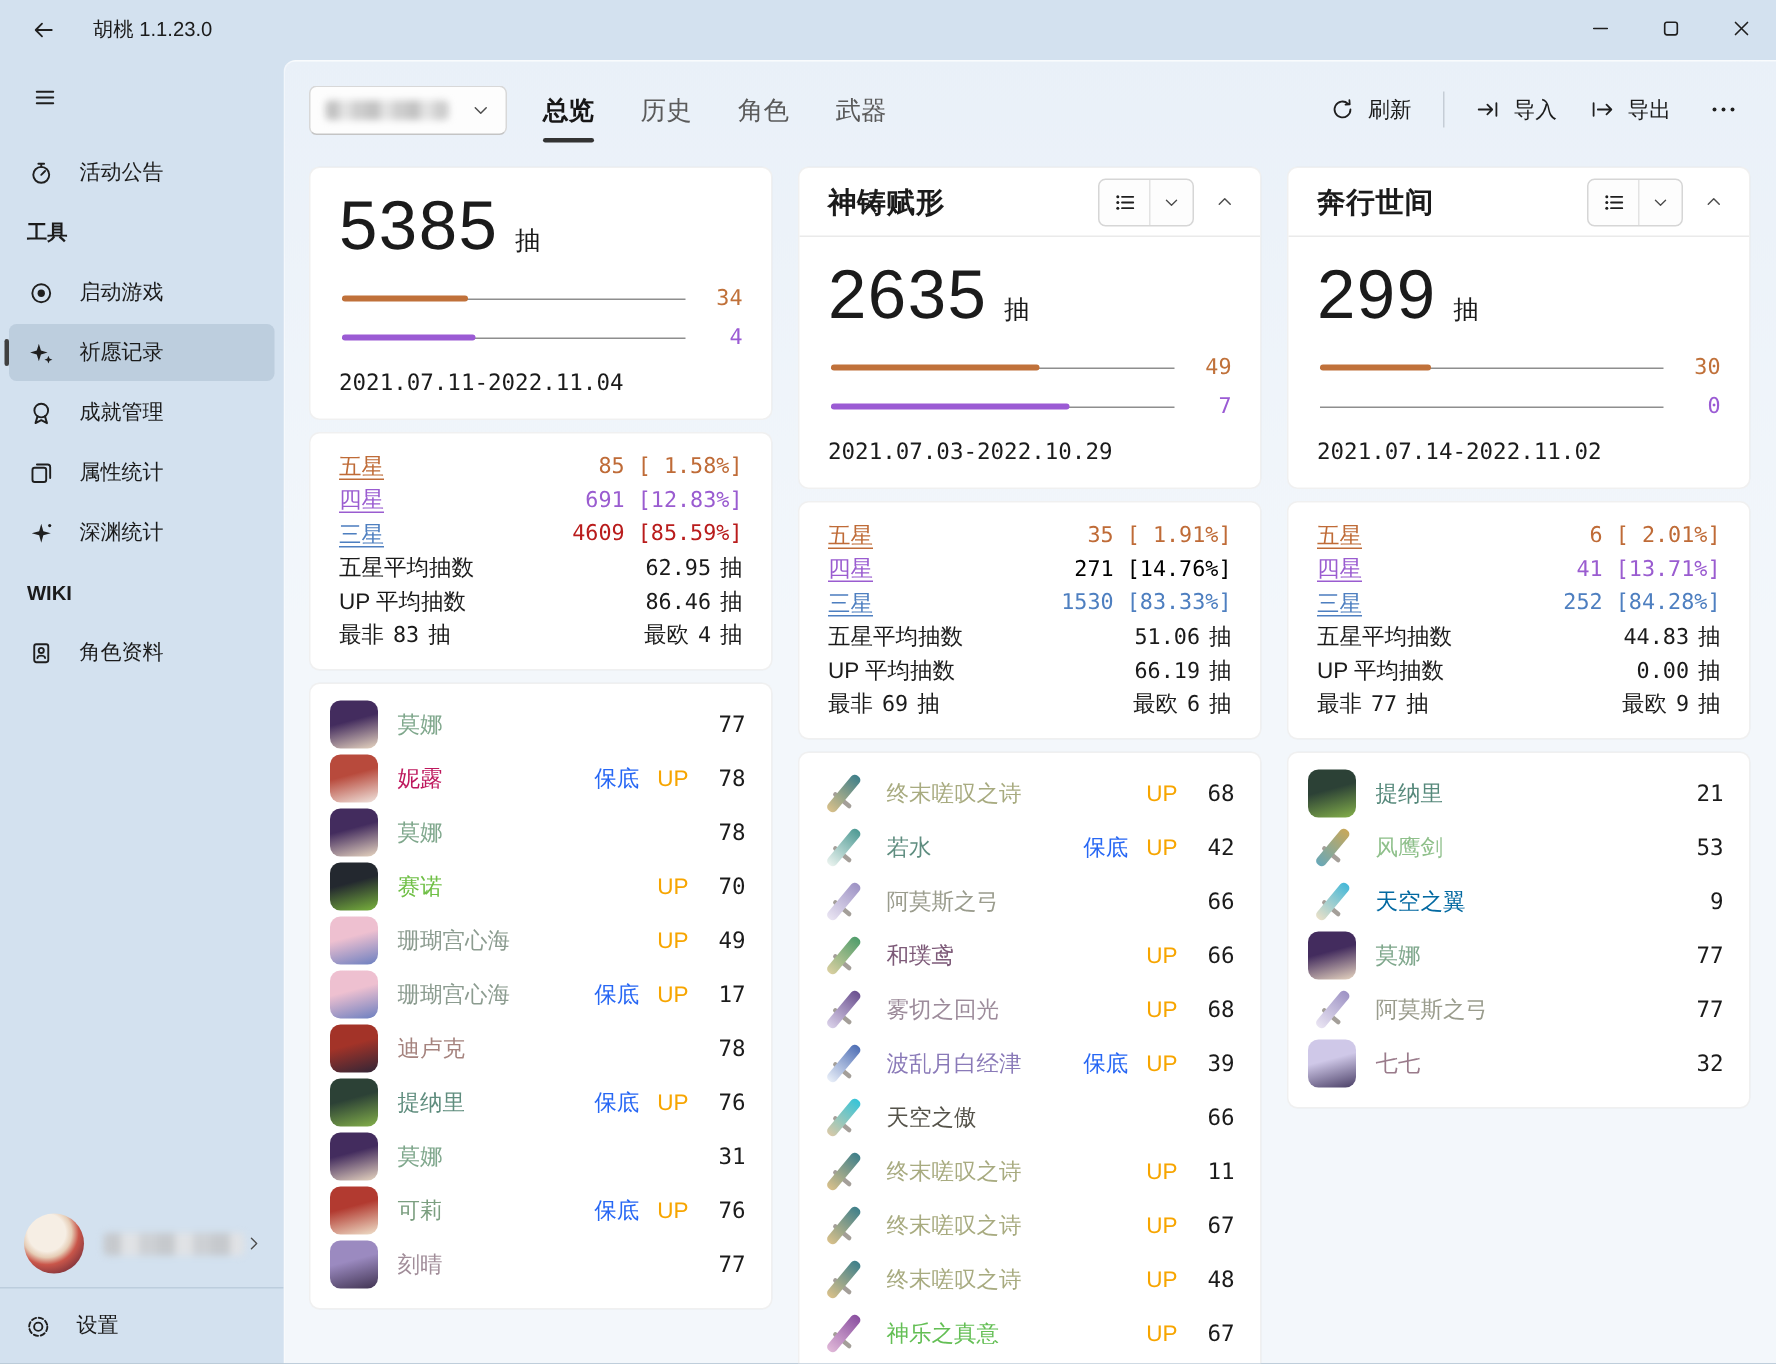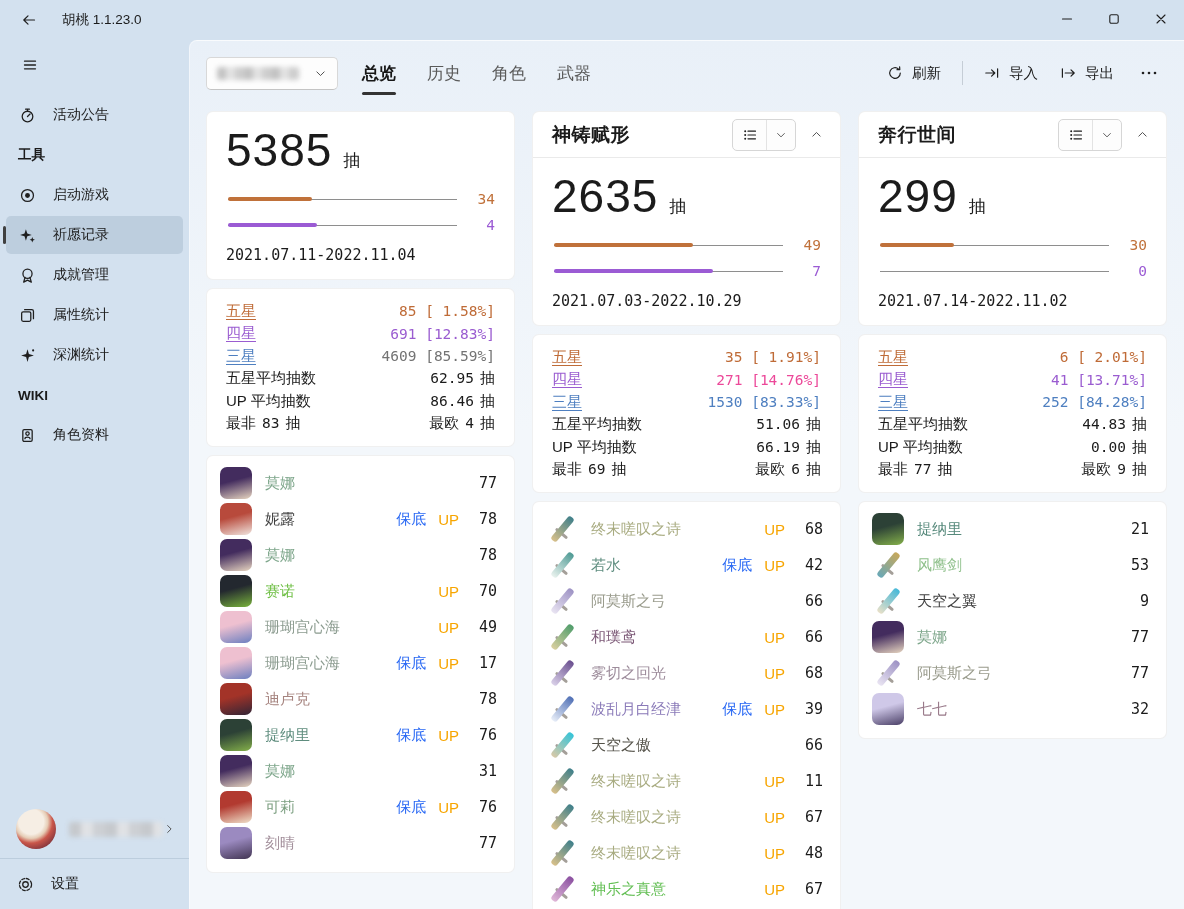--- a/index.html
+++ b/index.html
@@ -295,21 +295,21 @@
             <div class="stat-row">
               <span class="rarity-label" style="color: rgb(191, 107, 55);">五星</span>
               <span class="mono" style="color: rgb(191, 107, 55);">  85 [ 1.58%]</span>
             </div>
             <div class="stat-row">
               <span class="rarity-label" style="color: rgb(154, 92, 208);">四星</span>
               <span class="mono" style="color: rgb(154, 92, 208);"> 691 [12.83%]</span>
             </div>
             <div class="stat-row">
               <span class="rarity-label" style="color: rgb(78, 127, 192);">三星</span>
-              <span class="mono" style="color: #737373;">4609 [85.59%]</span>
+              <span class="mono" style="color: #b91c1c;">4609 [85.59%]</span>
             </div>
             <div class="stat-row">
               <span>五星平均抽数</span>
               <span class="avg-right">
                 <span class="mono">62.95</span>
                 <span>抽</span>
               </span>
             </div>
             <div class="stat-row">
               <span>UP 平均抽数</span>
@@ -334,21 +334,21 @@
   <div class="blk list">
   <div class="item-row">
     <div class="item-ico character" style="background: linear-gradient(165deg, rgb(67, 44, 94) 42%, rgb(231, 213, 192));"></div>
     <div class="item-name" style="color: rgb(127, 167, 140);">莫娜</div>
 
     <span class="item-count">77</span>
   </div>
 
   <div class="item-row">
     <div class="item-ico character" style="background: linear-gradient(165deg, rgb(184, 74, 60) 42%, rgb(240, 228, 222));"></div>
-    <div class="item-name" style="color: #404040; font-family: Liberation Mono, monospace;">妮露</div>
+    <div class="item-name" style="color: #be185d; font-family: Liberation Mono, monospace;">妮露</div>
     <span class="badge" style="color: rgb(39, 103, 244);">保底</span>
     <span class="badge" style="color: rgb(247, 165, 0);">UP</span>
     <span class="item-count">78</span>
   </div>
 
   <div class="item-row">
     <div class="item-ico character" style="background: linear-gradient(165deg, rgb(67, 44, 94) 42%, rgb(231, 213, 192));"></div>
     <div class="item-name" style="color: rgb(127, 167, 140);">莫娜</div>
 
     <span class="item-count">78</span>
@@ -465,21 +465,21 @@
       <div class="date-range">2021.07.03-2022.10.29</div>
     </div>
   </div>
   <div class="blk stats">
             <div class="stat-row">
               <span class="rarity-label" style="color: rgb(191, 107, 55);">五星</span>
               <span class="mono" style="color: rgb(191, 107, 55);">  35 [ 1.91%]</span>
             </div>
             <div class="stat-row">
               <span class="rarity-label" style="color: rgb(154, 92, 208);">四星</span>
-              <span class="mono" style="color: #ec4899;"> 271 [14.76%]</span>
+              <span class="mono" style="color: #000000;"> 271 [14.76%]</span>
             </div>
             <div class="stat-row">
               <span class="rarity-label" style="color: rgb(78, 127, 192);">三星</span>
               <span class="mono" style="color: rgb(78, 127, 192);">1530 [83.33%]</span>
             </div>
             <div class="stat-row">
               <span>五星平均抽数</span>
               <span class="avg-right">
                 <span class="mono">51.06</span>
                 <span>抽</span>
@@ -731,21 +731,21 @@
     <div class="item-name" style="color: rgb(143, 192, 139);">风鹰剑</div>
 
     <span class="item-count">53</span>
   </div>
 
   <div class="item-row">
     <div class="item-ico weapon">
                 <div class="guard"></div>
                 <div class="blade" style="background: linear-gradient(rgb(69, 184, 216), rgb(232, 224, 200));"></div>
               </div>
-    <div class="item-name" style="color: #404040;">天空之翼</div>
+    <div class="item-name" style="color: #0369a1;">天空之翼</div>
 
     <span class="item-count">9</span>
   </div>
 
   <div class="item-row">
     <div class="item-ico character" style="background: linear-gradient(165deg, rgb(67, 44, 94) 42%, rgb(231, 213, 192));"></div>
     <div class="item-name" style="color: rgb(127, 167, 140);">莫娜</div>
 
     <span class="item-count">77</span>
   </div>

